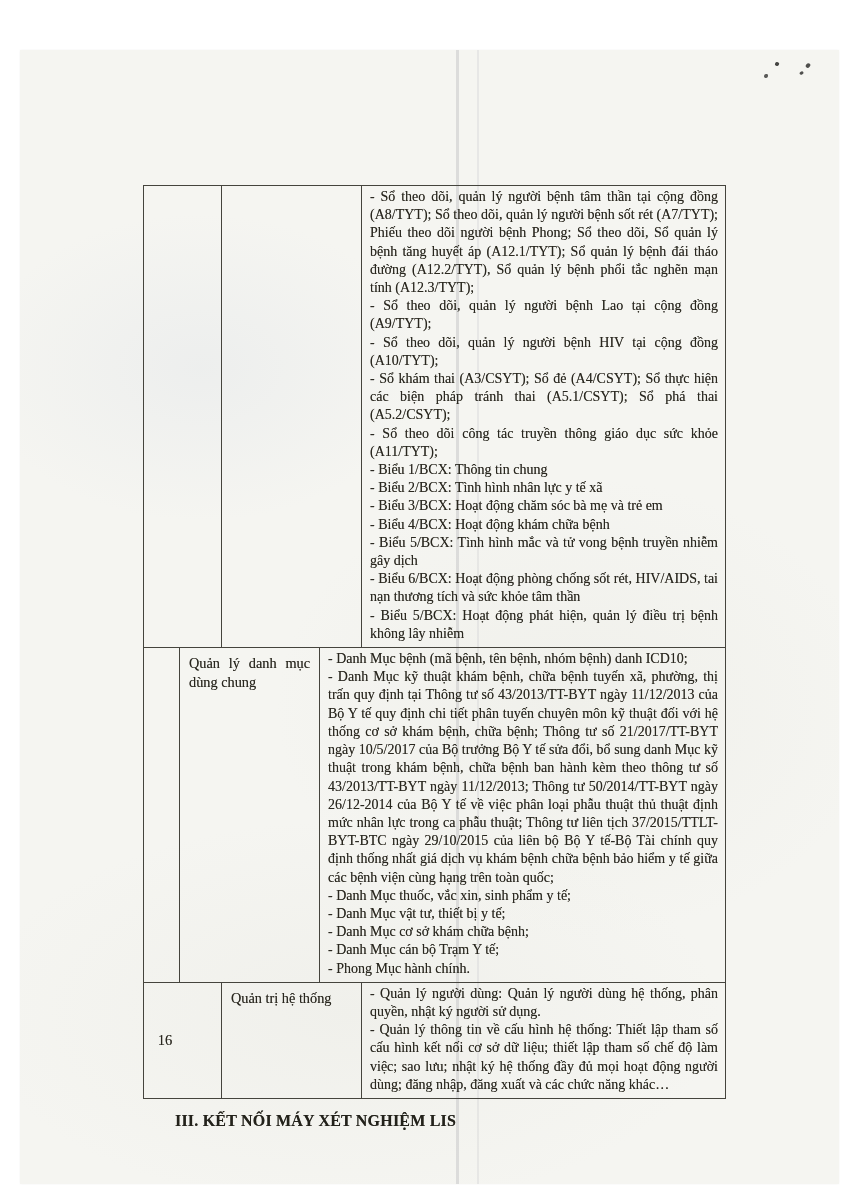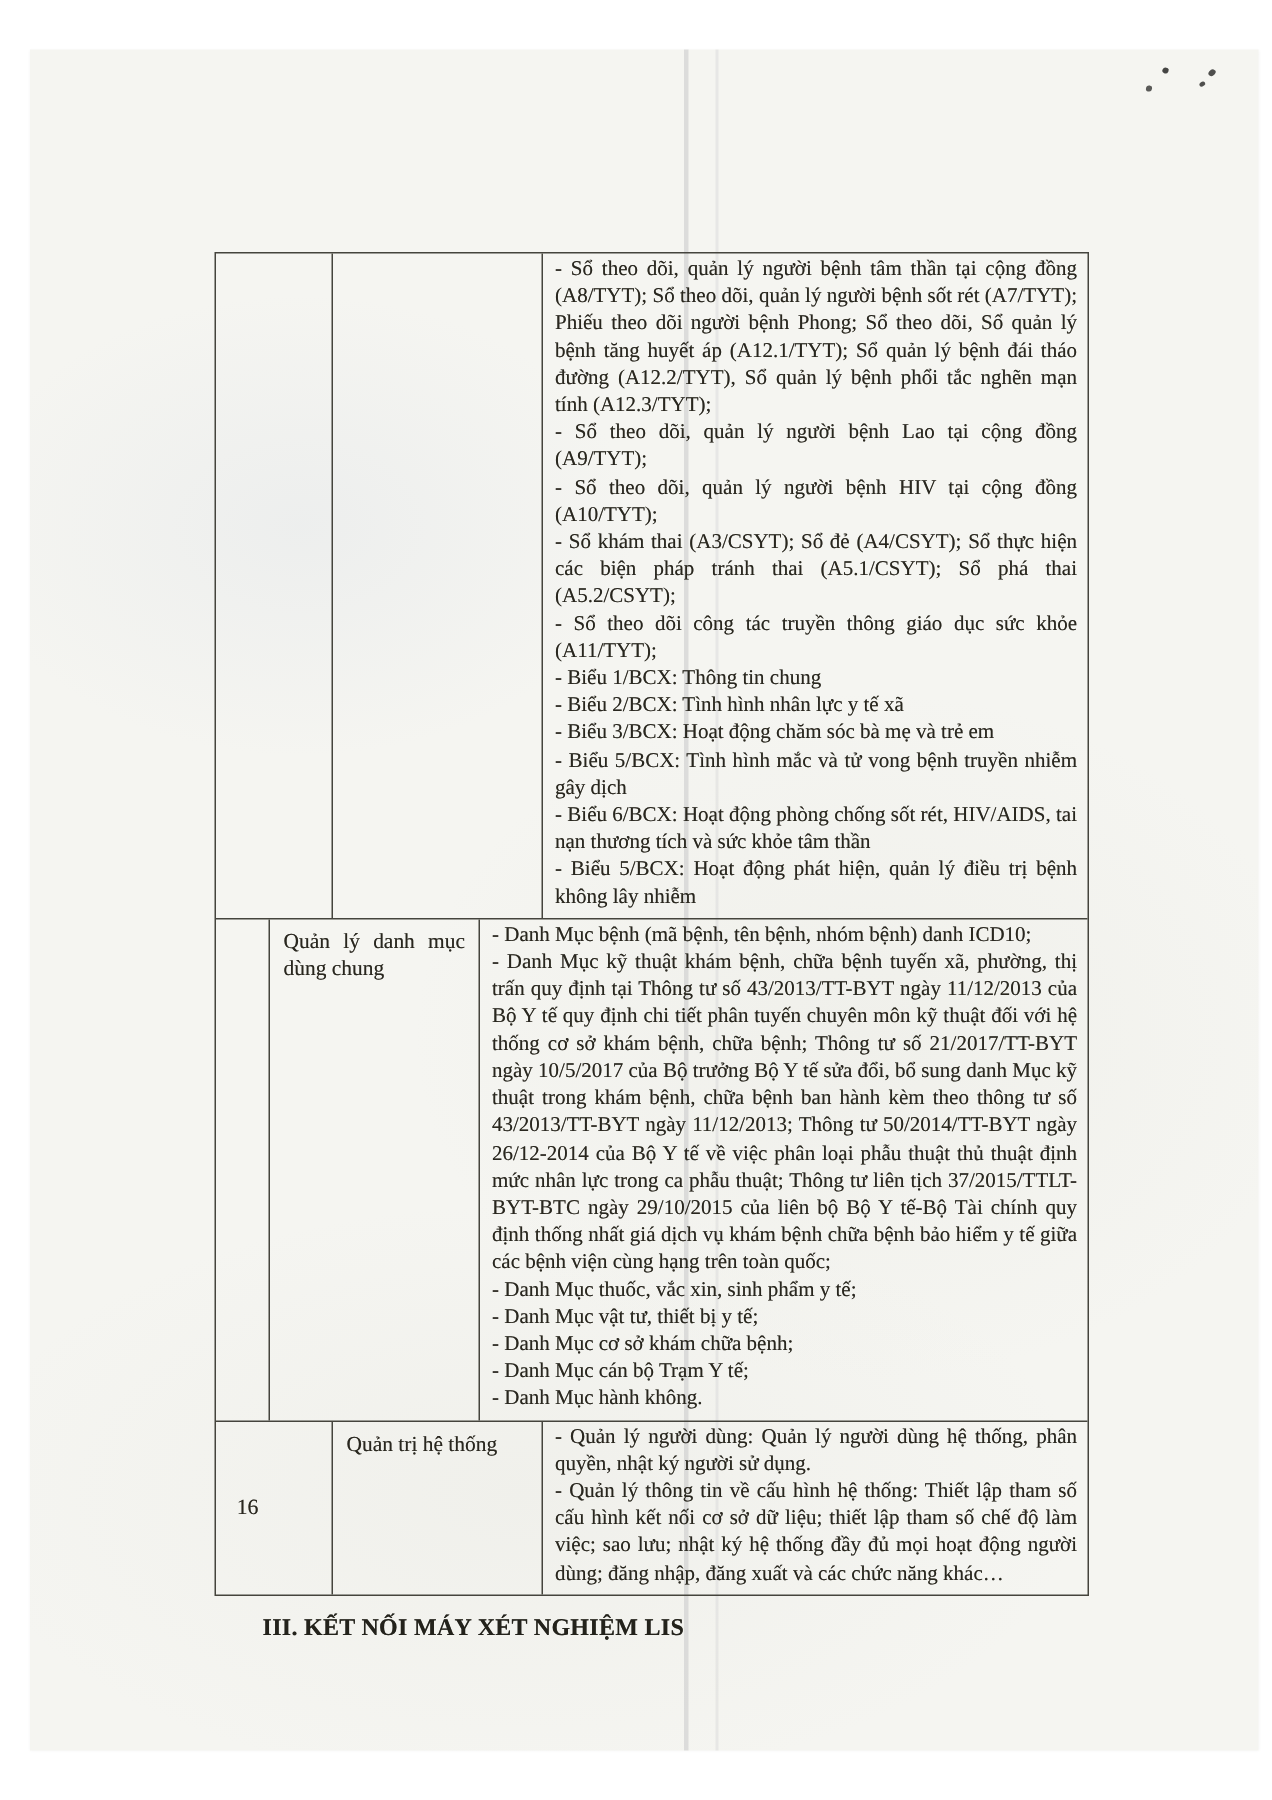--- a/index.html
+++ b/index.html
@@ -3,21 +3,21 @@
 <meta charset="utf-8">
 <style>
   html,body{margin:0;padding:0;}
   body{
     width:848px;height:1200px;position:relative;overflow:hidden;
     background:#ffffff;
     font-family:"Liberation Serif","DejaVu Serif",serif;
     color:#29271f;
   }
   .sheet{
-    position:absolute;left:20px;top:33px;width:819px;height:1134px;
+    position:absolute;left:20px;top:50px;width:819px;height:1134px;
     background:
       radial-gradient(ellipse 320px 220px at 22% 28%, rgba(205,212,224,0.20), transparent 70%),
       radial-gradient(ellipse 420px 320px at 68% 58%, rgba(214,214,203,0.16), transparent 72%),
       radial-gradient(ellipse 500px 260px at 40% 85%, rgba(210,210,200,0.14), transparent 75%),
       #f5f5f1;
     box-shadow:0 0 2px rgba(0,0,0,0.05);
   }
   .crease{position:absolute;top:0;bottom:0;}
   .crease-1{left:436px;width:3px;background:rgba(190,190,192,0.45);}
   .crease-2{left:457px;width:2px;background:rgba(205,205,210,0.35);}
@@ -85,38 +85,39 @@
       </div>
       <div class="cell detail">
         <p>- Sổ theo dõi, quản lý người bệnh tâm thần tại cộng đồng (A8/TYT); Sổ theo dõi, quản lý người bệnh sốt rét (A7/TYT); Phiếu theo dõi người bệnh Phong; Sổ theo dõi, Sổ quản lý bệnh tăng huyết áp (A12.1/TYT); Sổ quản lý bệnh đái tháo đường (A12.2/TYT), Sổ quản lý bệnh phổi tắc nghẽn mạn tính (A12.3/TYT);</p>
         <p>- Sổ theo dõi, quản lý người bệnh Lao tại cộng đồng (A9/TYT);</p>
         <p>- Sổ theo dõi, quản lý người bệnh HIV tại cộng đồng (A10/TYT);</p>
         <p>- Sổ khám thai (A3/CSYT); Sổ đẻ (A4/CSYT); Sổ thực hiện các biện pháp tránh thai (A5.1/CSYT); Sổ phá thai (A5.2/CSYT);</p>
         <p>- Sổ theo dõi công tác truyền thông giáo dục sức khỏe (A11/TYT);</p>
         <p>- Biểu 1/BCX: Thông tin chung</p>
         <p>- Biểu 2/BCX: Tình hình nhân lực y tế xã</p>
         <p>- Biểu 3/BCX: Hoạt động chăm sóc bà mẹ và trẻ em</p>
+        <p>- Biểu 4/BCX: Hoạt động khám chữa bệnh</p>
         <p>- Biểu 5/BCX: Tình hình mắc và tử vong bệnh truyền nhiễm gây dịch</p>
         <p>- Biểu 6/BCX: Hoạt động phòng chống sốt rét, HIV/AIDS, tai nạn thương tích và sức khỏe tâm thần</p>
         <p>- Biểu 5/BCX: Hoạt động phát hiện, quản lý điều trị bệnh không lây nhiễm</p>
       </div>
     </div>
 
     <div class="trow r2">
       <div class="cell name">
         <span>Quản lý danh mục dùng chung</span>
       </div>
       <div class="cell detail">
         <p>- Danh Mục bệnh (mã bệnh, tên bệnh, nhóm bệnh) danh ICD10;</p>
         <p>- Danh Mục kỹ thuật khám bệnh, chữa bệnh tuyến xã, phường, thị trấn quy định tại Thông tư số 43/2013/TT-BYT ngày 11/12/2013 của Bộ Y tế quy định chi tiết phân tuyến chuyên môn kỹ thuật đối với hệ thống cơ sở khám bệnh, chữa bệnh; Thông tư số 21/2017/TT-BYT ngày 10/5/2017 của Bộ trưởng Bộ Y tế sửa đổi, bổ sung danh Mục kỹ thuật trong khám bệnh, chữa bệnh ban hành kèm theo thông tư số 43/2013/TT-BYT ngày 11/12/2013; Thông tư 50/2014/TT-BYT ngày 26/12-2014 của Bộ Y tế về việc phân loại phẫu thuật thủ thuật định mức nhân lực trong ca phẫu thuật; Thông tư liên tịch 37/2015/TTLT-BYT-BTC ngày 29/10/2015 của liên bộ Bộ Y tế-Bộ Tài chính quy định thống nhất giá dịch vụ khám bệnh chữa bệnh bảo hiểm y tế giữa các bệnh viện cùng hạng trên toàn quốc;</p>
         <p>- Danh Mục thuốc, vắc xin, sinh phẩm y tế;</p>
         <p>- Danh Mục vật tư, thiết bị y tế;</p>
         <p>- Danh Mục cơ sở khám chữa bệnh;</p>
         <p>- Danh Mục cán bộ Trạm Y tế;</p>
-        <p>- Danh Mục hành không.</p>
+        <p>- Phong Mục hành chính.</p>
       </div>
     </div>
 
     <div class="trow r3">
       <div class="cell num">
         <span>16</span>
       </div>
       <div class="cell name">
         <span>Quản trị hệ thống</span>
       </div>

